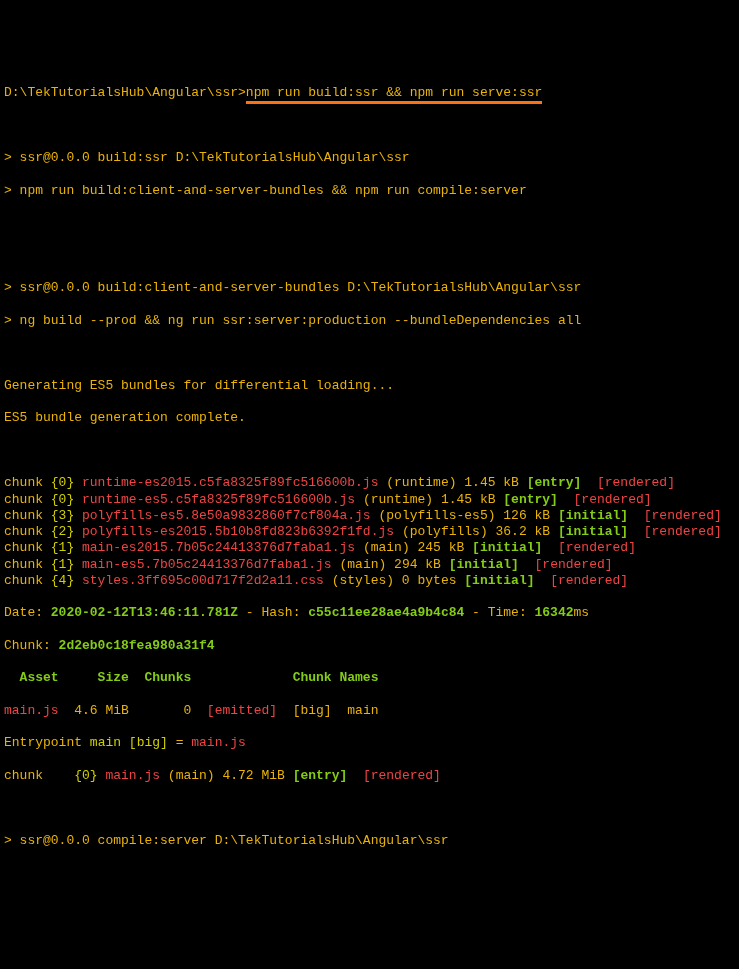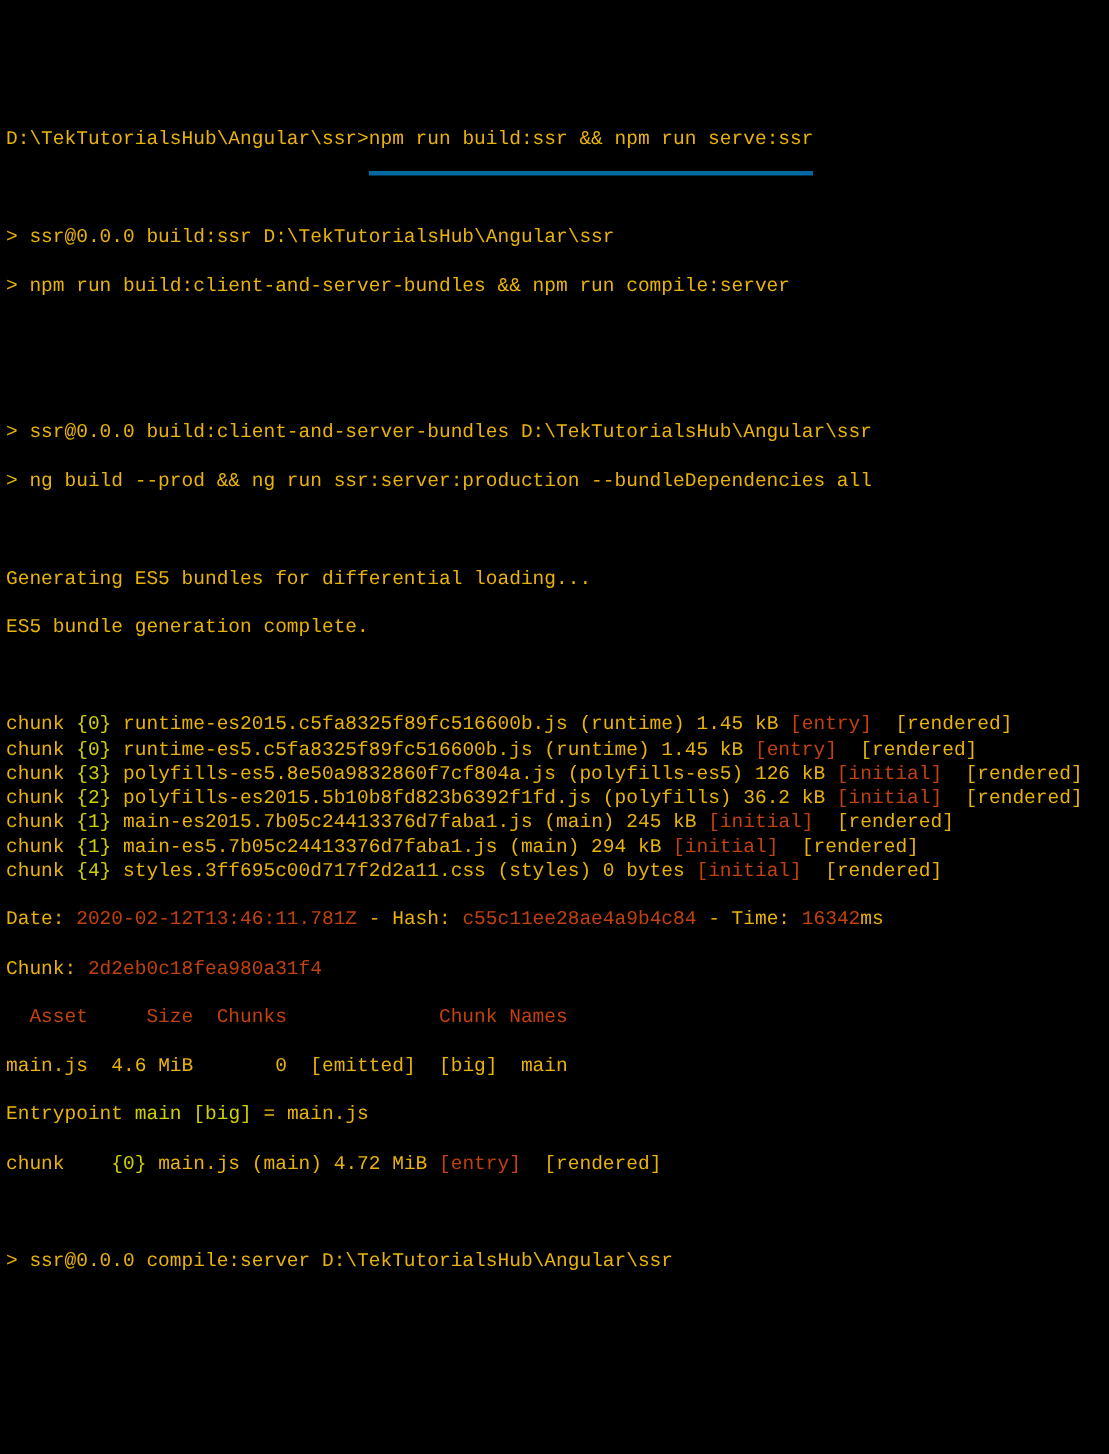--- a/index.html
+++ b/index.html
@@ -8,24 +8,24 @@
       color: #b0b0b0;
       font-family: 'Consolas', 'Courier New', monospace;
       font-size: 13px;
       line-height: 1.25;
       padding: 4px;
       width: 739px;
       white-space: pre;
       overflow: hidden;
     }
     .gray { color: #eab308; }
-    .white { color: #c2410c; }
-    .green { color: #eab308; }
+    .white { color: #84cc16; font-weight: bold; }
+    .green { color: #ef4444; }
     .yellow { color: #d0d000; }
-    .underline-red { border-bottom: 3px solid #0369a1; padding-bottom: 14px; margin-top: 39px; }
+    .underline-red { border-bottom: 3px solid #f97316; padding-bottom: 1px; margin-top: 39px; }
     .line { display: block; }
   </style>
 </head>
 <body>
 
 
 
 <div>
 <span class="line"><span class="gray">D:\TekTutorialsHub\Angular\ssr&gt;</span><span class="gray underline-red">npm run build:ssr &amp;&amp; npm run serve:ssr</span></span>
 <span class="line"> </span>

